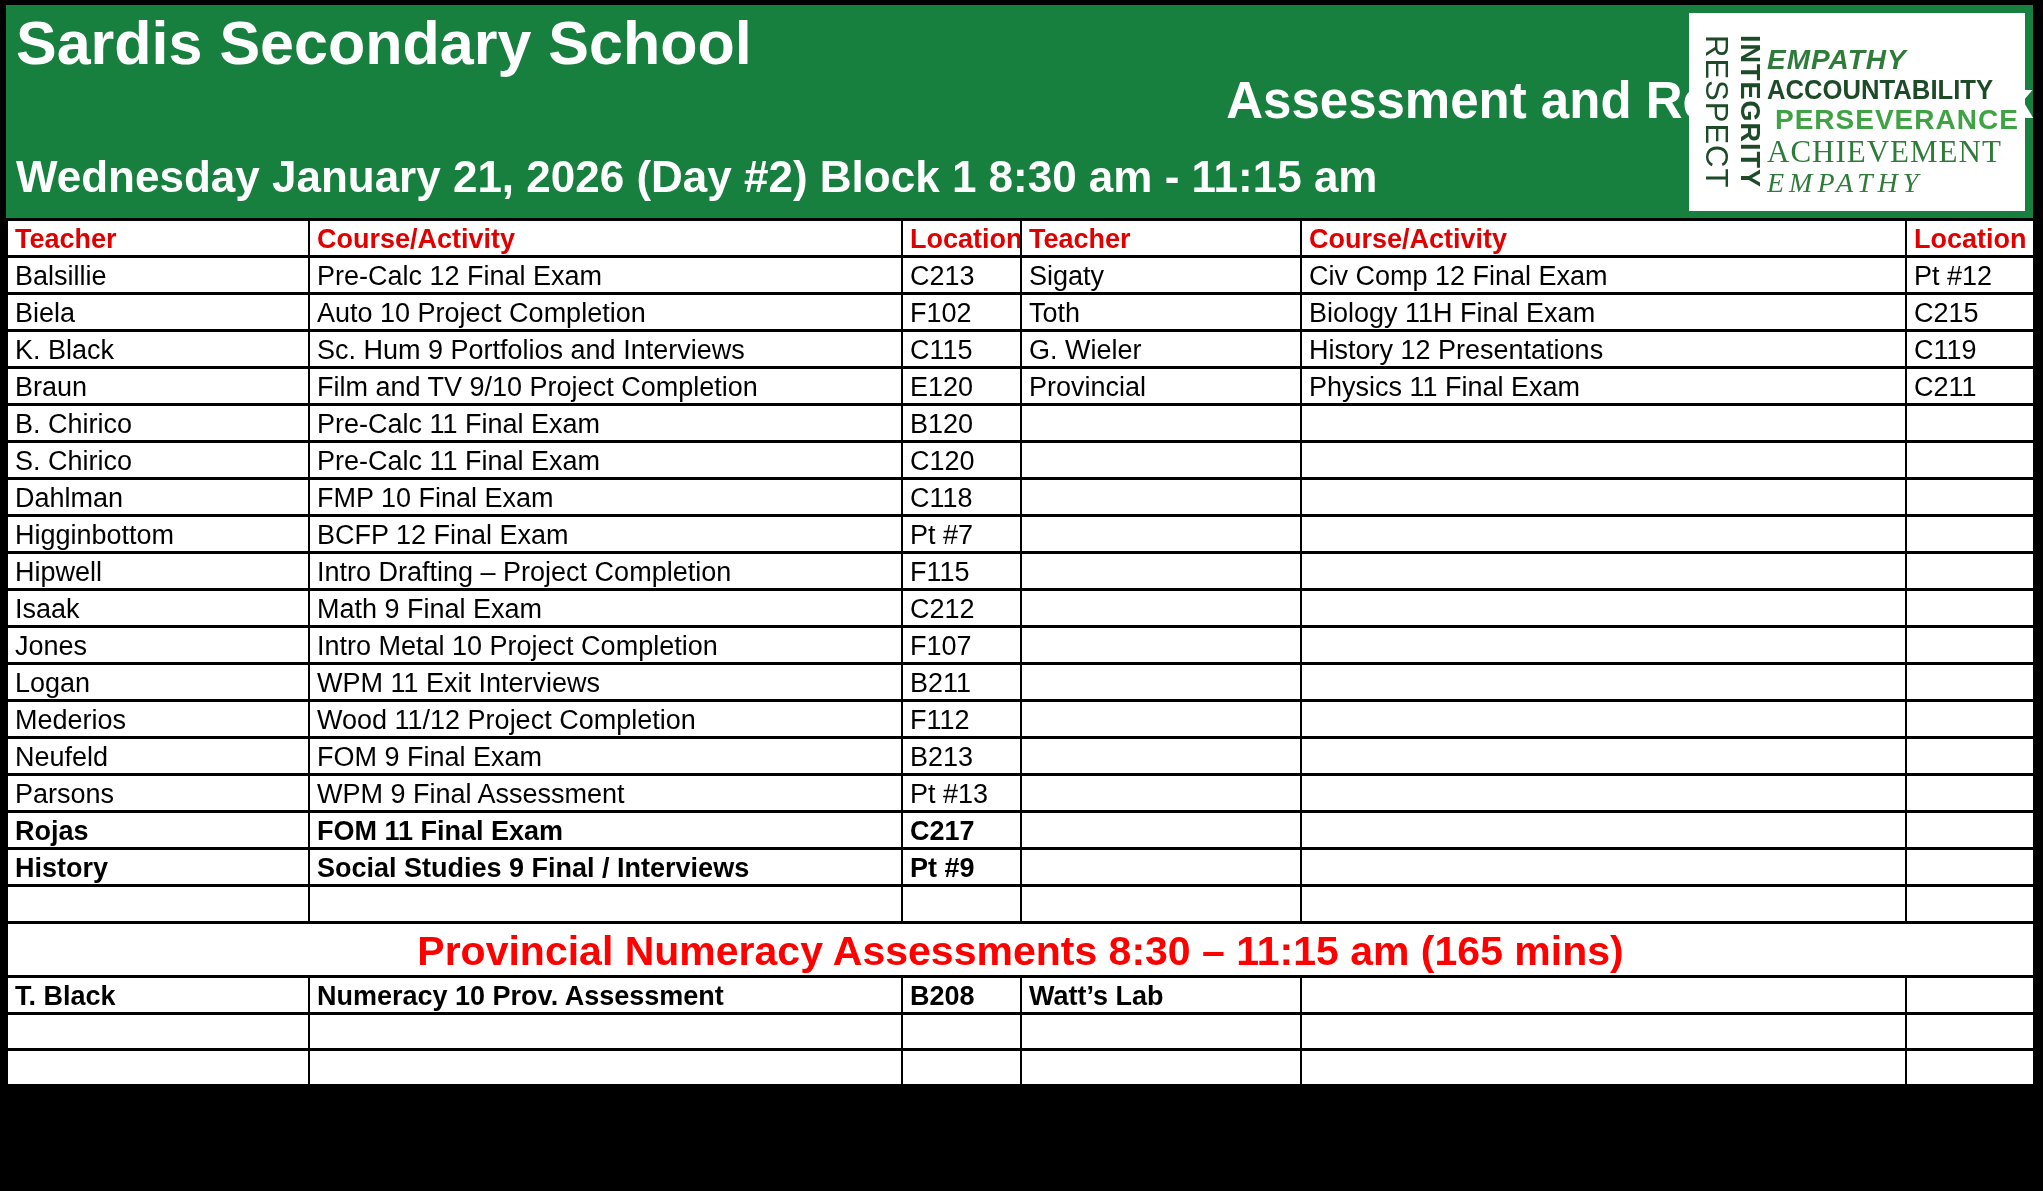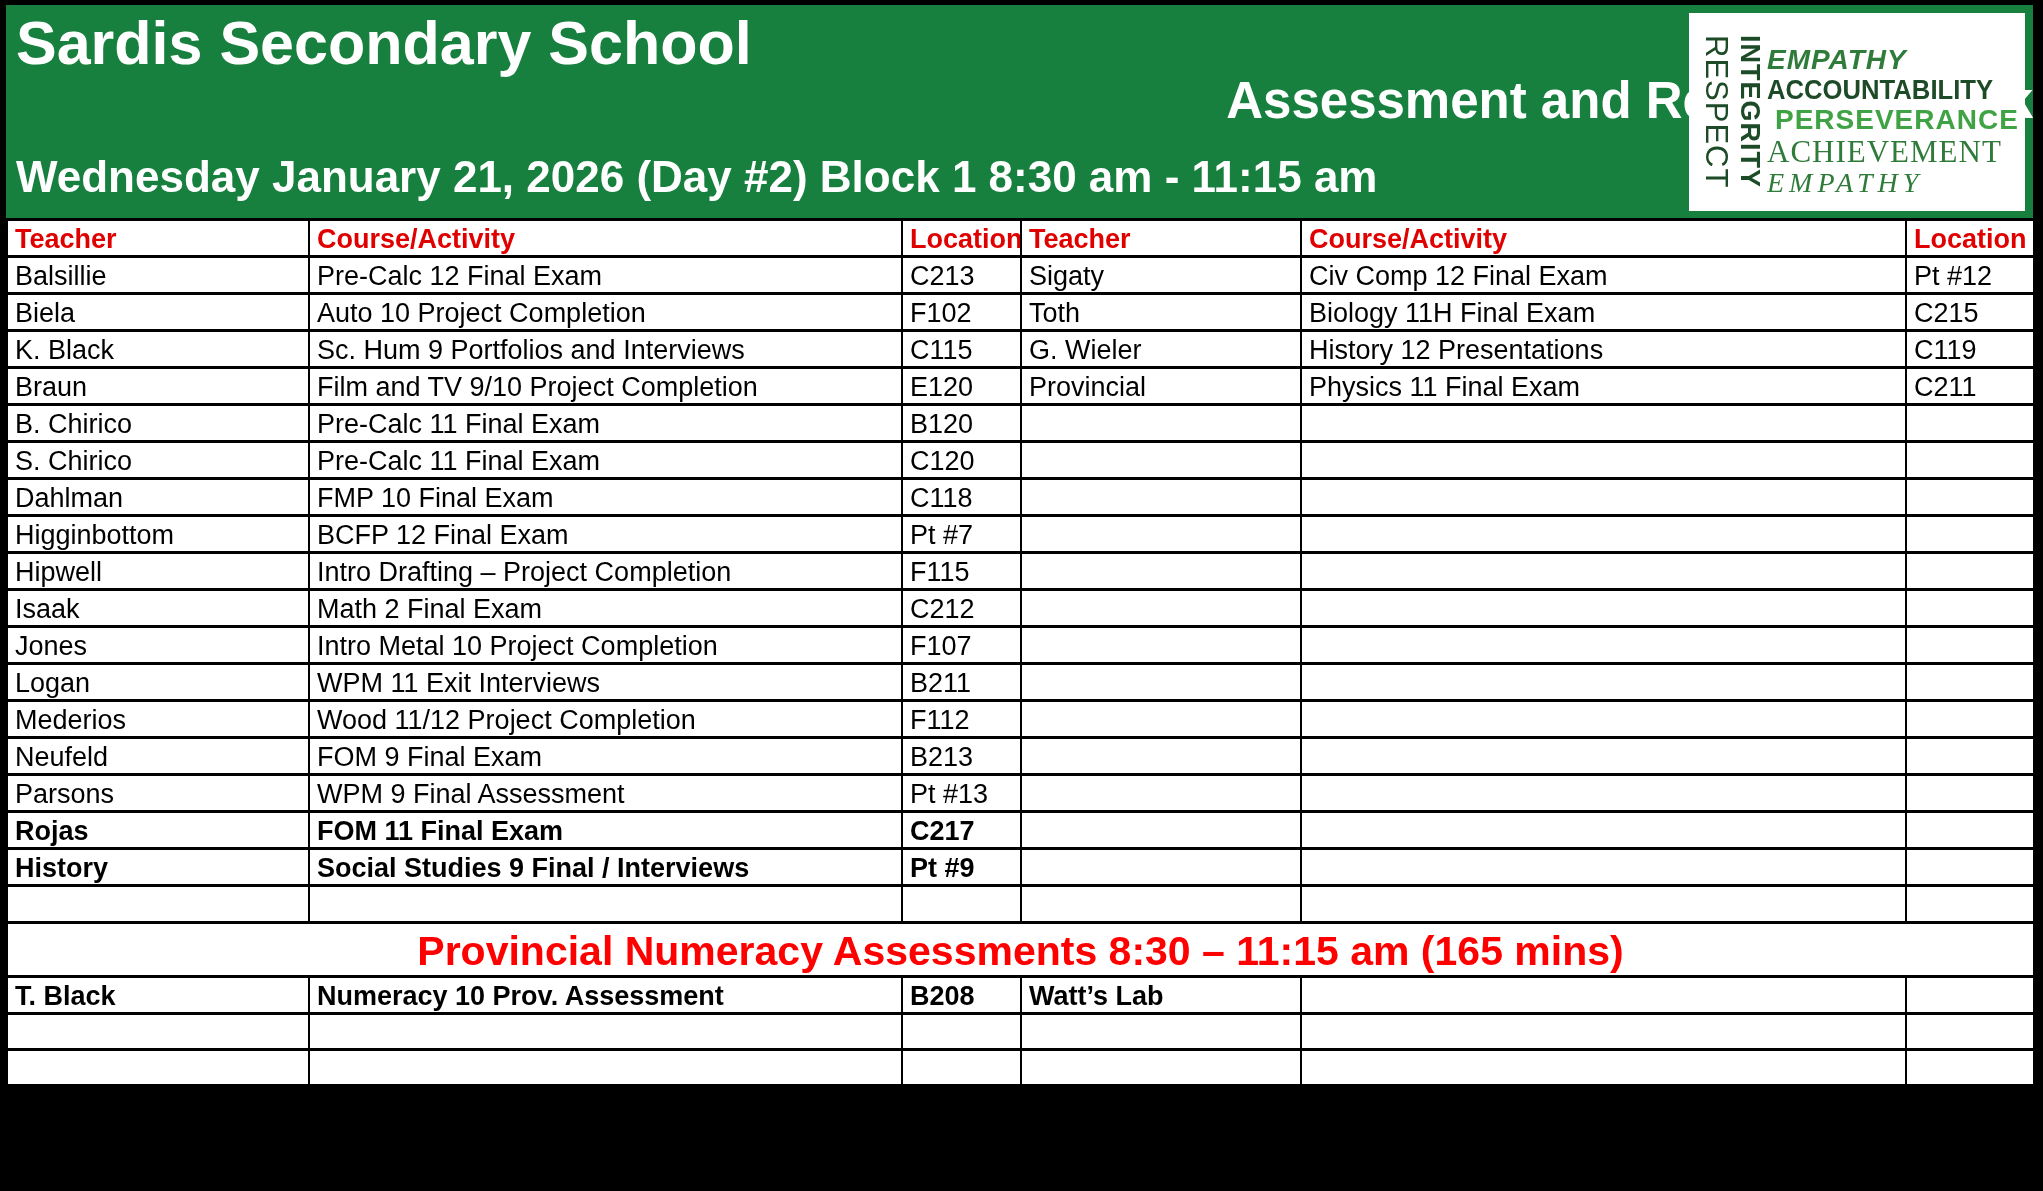--- a/index.html
+++ b/index.html
@@ -173,21 +173,21 @@
           <tr>
             <td>Hipwell</td>
             <td>Intro Drafting – Project Completion</td>
             <td>F115</td>
             <td class="mid"></td>
             <td></td>
             <td></td>
           </tr>
           <tr>
             <td>Isaak</td>
-            <td>Math 2 Final Exam</td>
+            <td>Math 9 Final Exam</td>
             <td>C212</td>
             <td class="mid"></td>
             <td></td>
             <td></td>
           </tr>
           <tr>
             <td>Jones</td>
             <td>Intro Metal 10 Project Completion</td>
             <td>F107</td>
             <td class="mid"></td>

